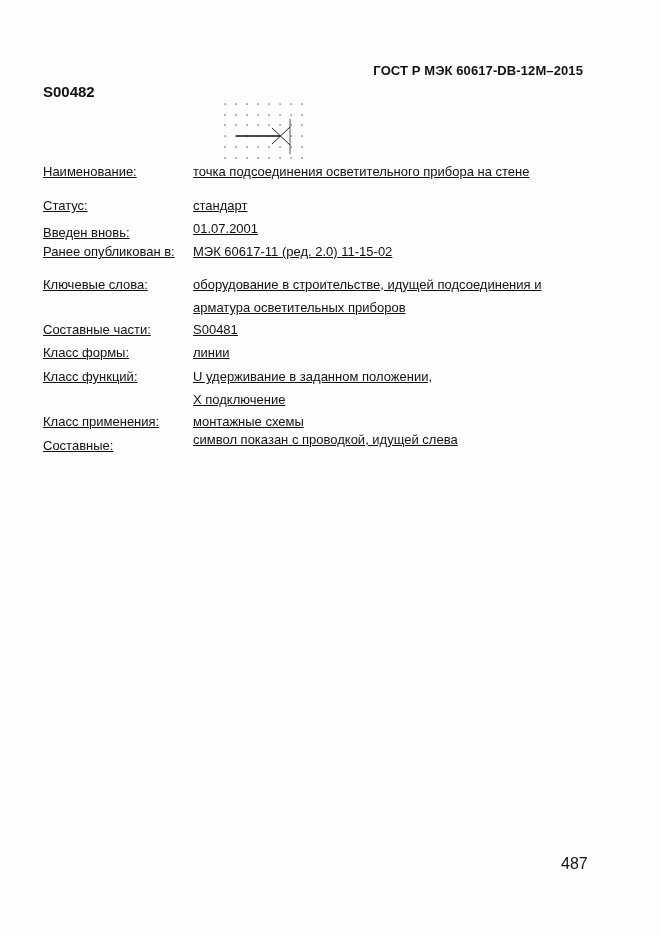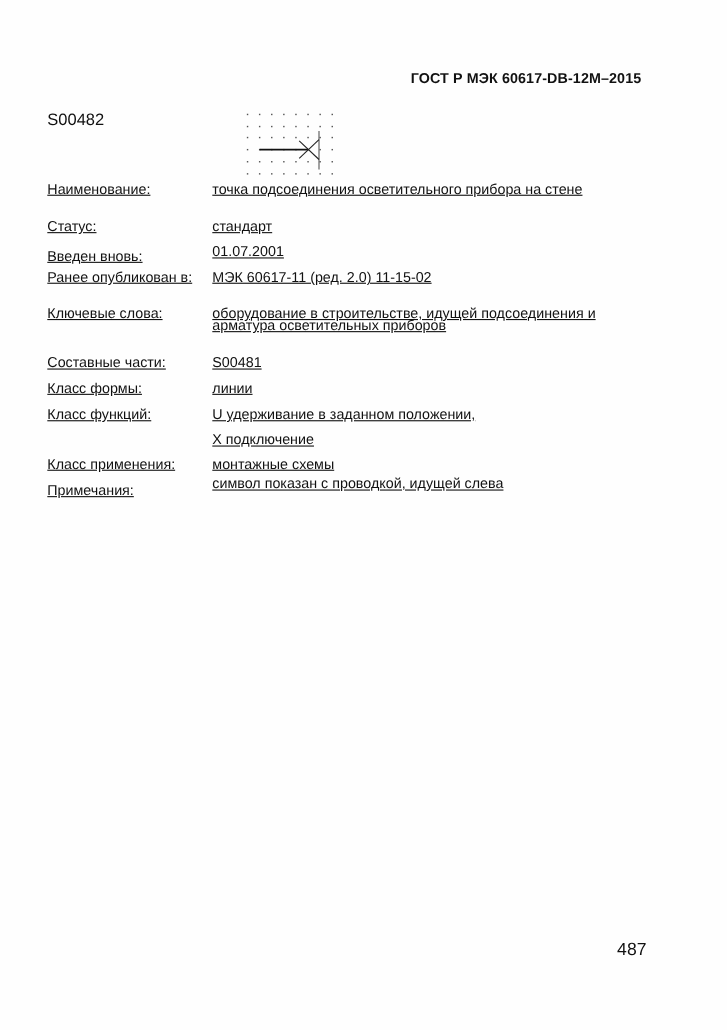--- a/index.html
+++ b/index.html
@@ -26,23 +26,23 @@
       right: 78px;
       top: 63px;
       font-size: 13px;
       font-weight: bold;
       letter-spacing: 0.1px;
       white-space: nowrap;
     }
     .symbol-id {
       position: absolute;
       left: 43px;
-      top: 101px;
+      top: 83px;
       font-size: 15px;
-      font-weight: normal;
+      font-weight: bold;
       white-space: nowrap;
     }
     .symbol-graphic {
       position: absolute;
       left: 218px;
       top: 96px;
       width: 92px;
       height: 68px;
     }
     .row-label, .row-value {
@@ -141,34 +141,34 @@
     <div class="row-value" style="top:198px">стандарт</div>
 
     <div class="row-label" style="top:225px">Введен вновь:</div>
     <div class="row-value" style="top:221px">01.07.2001</div>
 
     <div class="row-label" style="top:244px">Ранее опубликован в:</div>
     <div class="row-value" style="top:244px">МЭК 60617-11 (ред. 2.0) 11-15-02</div>
 
     <div class="row-label" style="top:277px">Ключевые слова:</div>
     <div class="row-value" style="top:277px">оборудование в строительстве, идущей подсоединения и</div>
-    <div class="row-value" style="top:288px">арматура осветительных приборов</div>
+    <div class="row-value" style="top:300px">арматура осветительных приборов</div>
 
     <div class="row-label" style="top:322px">Составные части:</div>
     <div class="row-value" style="top:322px">S00481</div>
 
     <div class="row-label" style="top:345px">Класс формы:</div>
     <div class="row-value" style="top:345px">линии</div>
 
     <div class="row-label" style="top:369px">Класс функций:</div>
     <div class="row-value" style="top:369px">U удерживание в заданном положении,</div>
     <div class="row-value" style="top:392px">X подключение</div>
 
     <div class="row-label" style="top:414px">Класс применения:</div>
     <div class="row-value" style="top:414px">монтажные схемы</div>
 
-    <div class="row-label" style="top:438px">Примечания:</div>
+    <div class="row-label" style="top:438px">Составные:</div>
     <div class="row-value" style="top:432px">символ показан с проводкой, идущей слева</div>
   </div>
 
   <div class="page-number">487</div>
 
 </div>
 
 </body></html>

